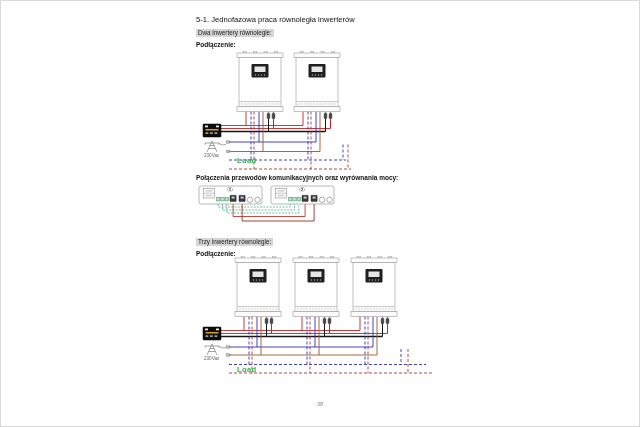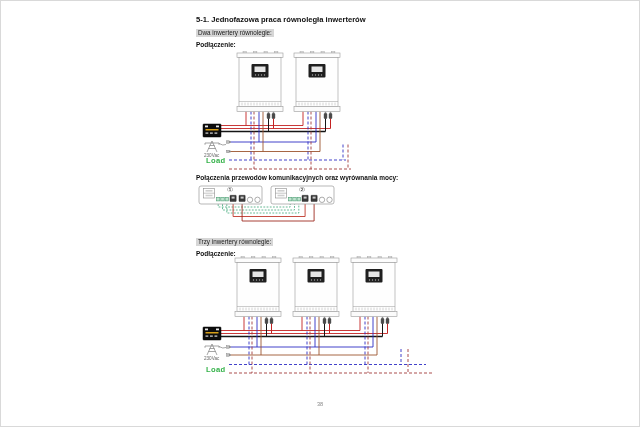--- a/index.html
+++ b/index.html
@@ -2,24 +2,24 @@
 <html><head>
 <meta charset="utf-8">
 <style>
   html,body{margin:0;padding:0;background:#fff;}
   .page{
     position:relative;width:640px;height:427px;background:#ffffff;
     border:1px solid #d9d9d9;box-sizing:border-box;overflow:hidden;
     font-family:"Liberation Sans","DejaVu Sans",sans-serif;color:#111;
   }
   .abs{position:absolute;white-space:nowrap;line-height:1.15;}
-  .h1{font-size:7.6px;font-weight:bold;color:#101010;}
+  .h1{font-size:7.6px;font-weight:normal;color:#101010;}
   .hl{font-size:6.3px;color:#1a1a1a;background:#d6d6d6;padding:0.5px 2px;}
   .bold-sub{font-size:6.5px;font-weight:bold;color:#101010;}
-  .load-label{font-size:7.6px;font-weight:bold;letter-spacing:0.3px;}
+  .load-label{font-size:7.6px;font-weight:bold;letter-spacing:0.3px;margin-left:31px;}
   .vac-label{font-size:4.6px;color:#666;}
   .circ-num{font-size:6.8px;color:#333;}
   .page-num{font-size:5.6px;color:#888;width:14px;text-align:center;}
   svg{position:absolute;display:block;}
 </style>
 </head>
 <body>
 
 <div class="page">
 

